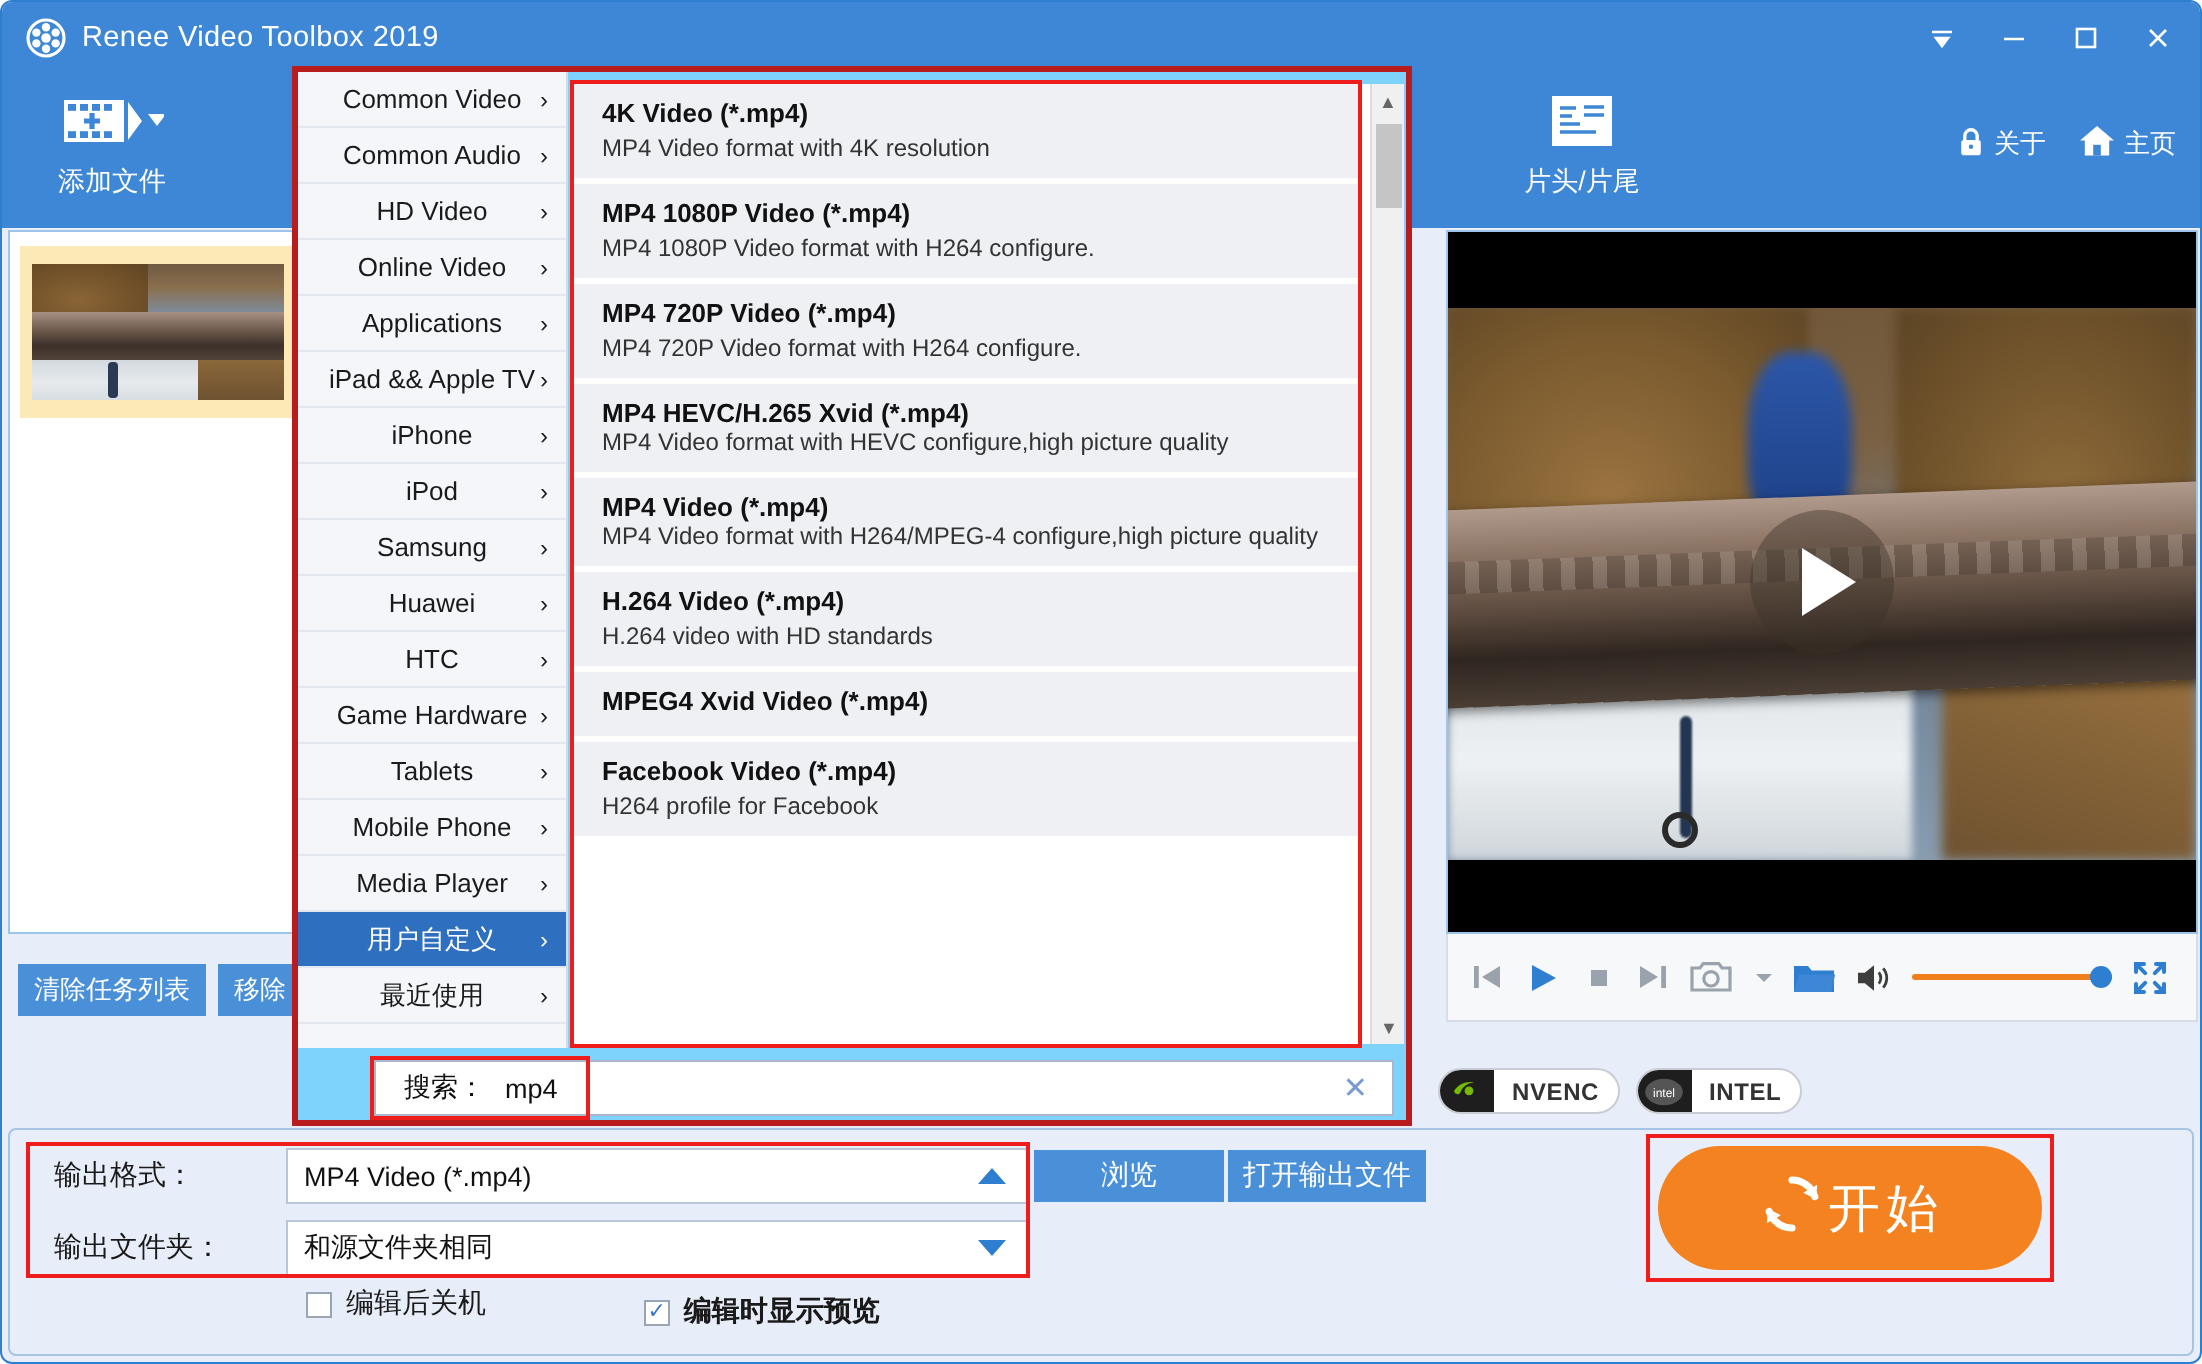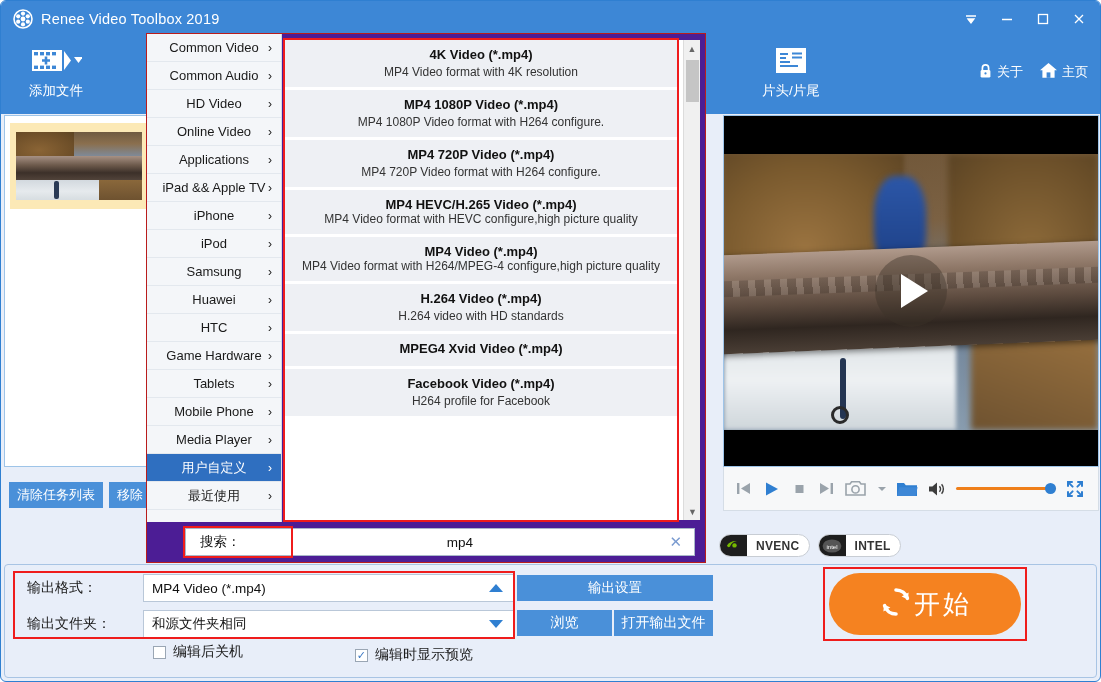--- a/index.html
+++ b/index.html
@@ -215,21 +215,21 @@
     position: absolute; left: 828px; top: 572px; width: 192px; height: 62px;
     background: #f58220; border-radius: 31px;
     display: flex; align-items: center; justify-content: center; 
     cursor: default;
   }
   .start-btn .stext { color: #ffffff; font-size: 26px; letter-spacing: 3px; }
 
   
   .menu-overlay {
     position: absolute; left: 145px; top: 32px; width: 560px; height: 530px;
-    background: #4c1d95; border: 1px solid #b91c1c; text-align: center;
+    background: #7dd3fc; border: 3px solid #b91c1c;
   }
   .menu-left {
     position: absolute; left: 0; top: 0; width: 135px; height: 488px;
     background: #f4f6f9; border-right: 1px solid #d4dbe4;
   }
   .menu-item {
     height: 28px; display: flex; align-items: center; justify-content: center;
     font-size: 13px; color: #1a1a1a; position: relative;
     border-bottom: 1px solid #e3e8ee; cursor: default;
   }
@@ -497,33 +497,32 @@
       <div class="out-row">
         <span class="out-label">输出文件夹：</span>
         <span class="combo">
           <span class="cv">和源文件夹相同</span>
           <span class="arrow-dn"></span>
         </span>
       </div>
     </div>
 
     <div class="mid-buttons">
-      <div class="wide-btn">输出设置</div>
       <div class="split-row">
         <div class="split-btn" style="width:95px;">浏览</div>
         <div class="split-btn" style="width:99px;">打开输出文件</div>
       </div>
     </div>
 
     <div class="checks">
       <span class="chk" style="margin-left:138px;">
         <span class="box"></span>
         <span>编辑后关机</span>
       </span>
-      <span class="chk" style="margin-left:108px;">
+      <span class="chk" style="margin-left:75px;font-weight:bold;">
         <span class="box checked"></span>
         <span>编辑时显示预览</span>
       </span>
     </div>
 
     <div class="redbox" style="left:8px; top:6px; width:502px; height:68px;"></div>
   </div>
 
   <div class="start-btn">
     <span>
@@ -619,21 +618,21 @@
           </div>
           <div class="fmt-item">
             <div class="fmt-title">MP4 1080P Video (*.mp4)</div>
             <div class="fmt-desc">MP4 1080P Video format with H264 configure.</div>
           </div>
           <div class="fmt-item">
             <div class="fmt-title">MP4 720P Video (*.mp4)</div>
             <div class="fmt-desc">MP4 720P Video format with H264 configure.</div>
           </div>
           <div class="fmt-item tight">
-            <div class="fmt-title">MP4 HEVC/H.265 Video (*.mp4)</div>
+            <div class="fmt-title">MP4 HEVC/H.265 Xvid (*.mp4)</div>
             <div class="fmt-desc">MP4 Video format with HEVC configure,high picture quality</div>
           </div>
           <div class="fmt-item tight">
             <div class="fmt-title">MP4 Video (*.mp4)</div>
             <div class="fmt-desc">MP4 Video format with H264/MPEG-4 configure,high picture quality</div>
           </div>
           <div class="fmt-item">
             <div class="fmt-title">H.264 Video (*.mp4)</div>
             <div class="fmt-desc">H.264 video with HD standards</div>
           </div>

